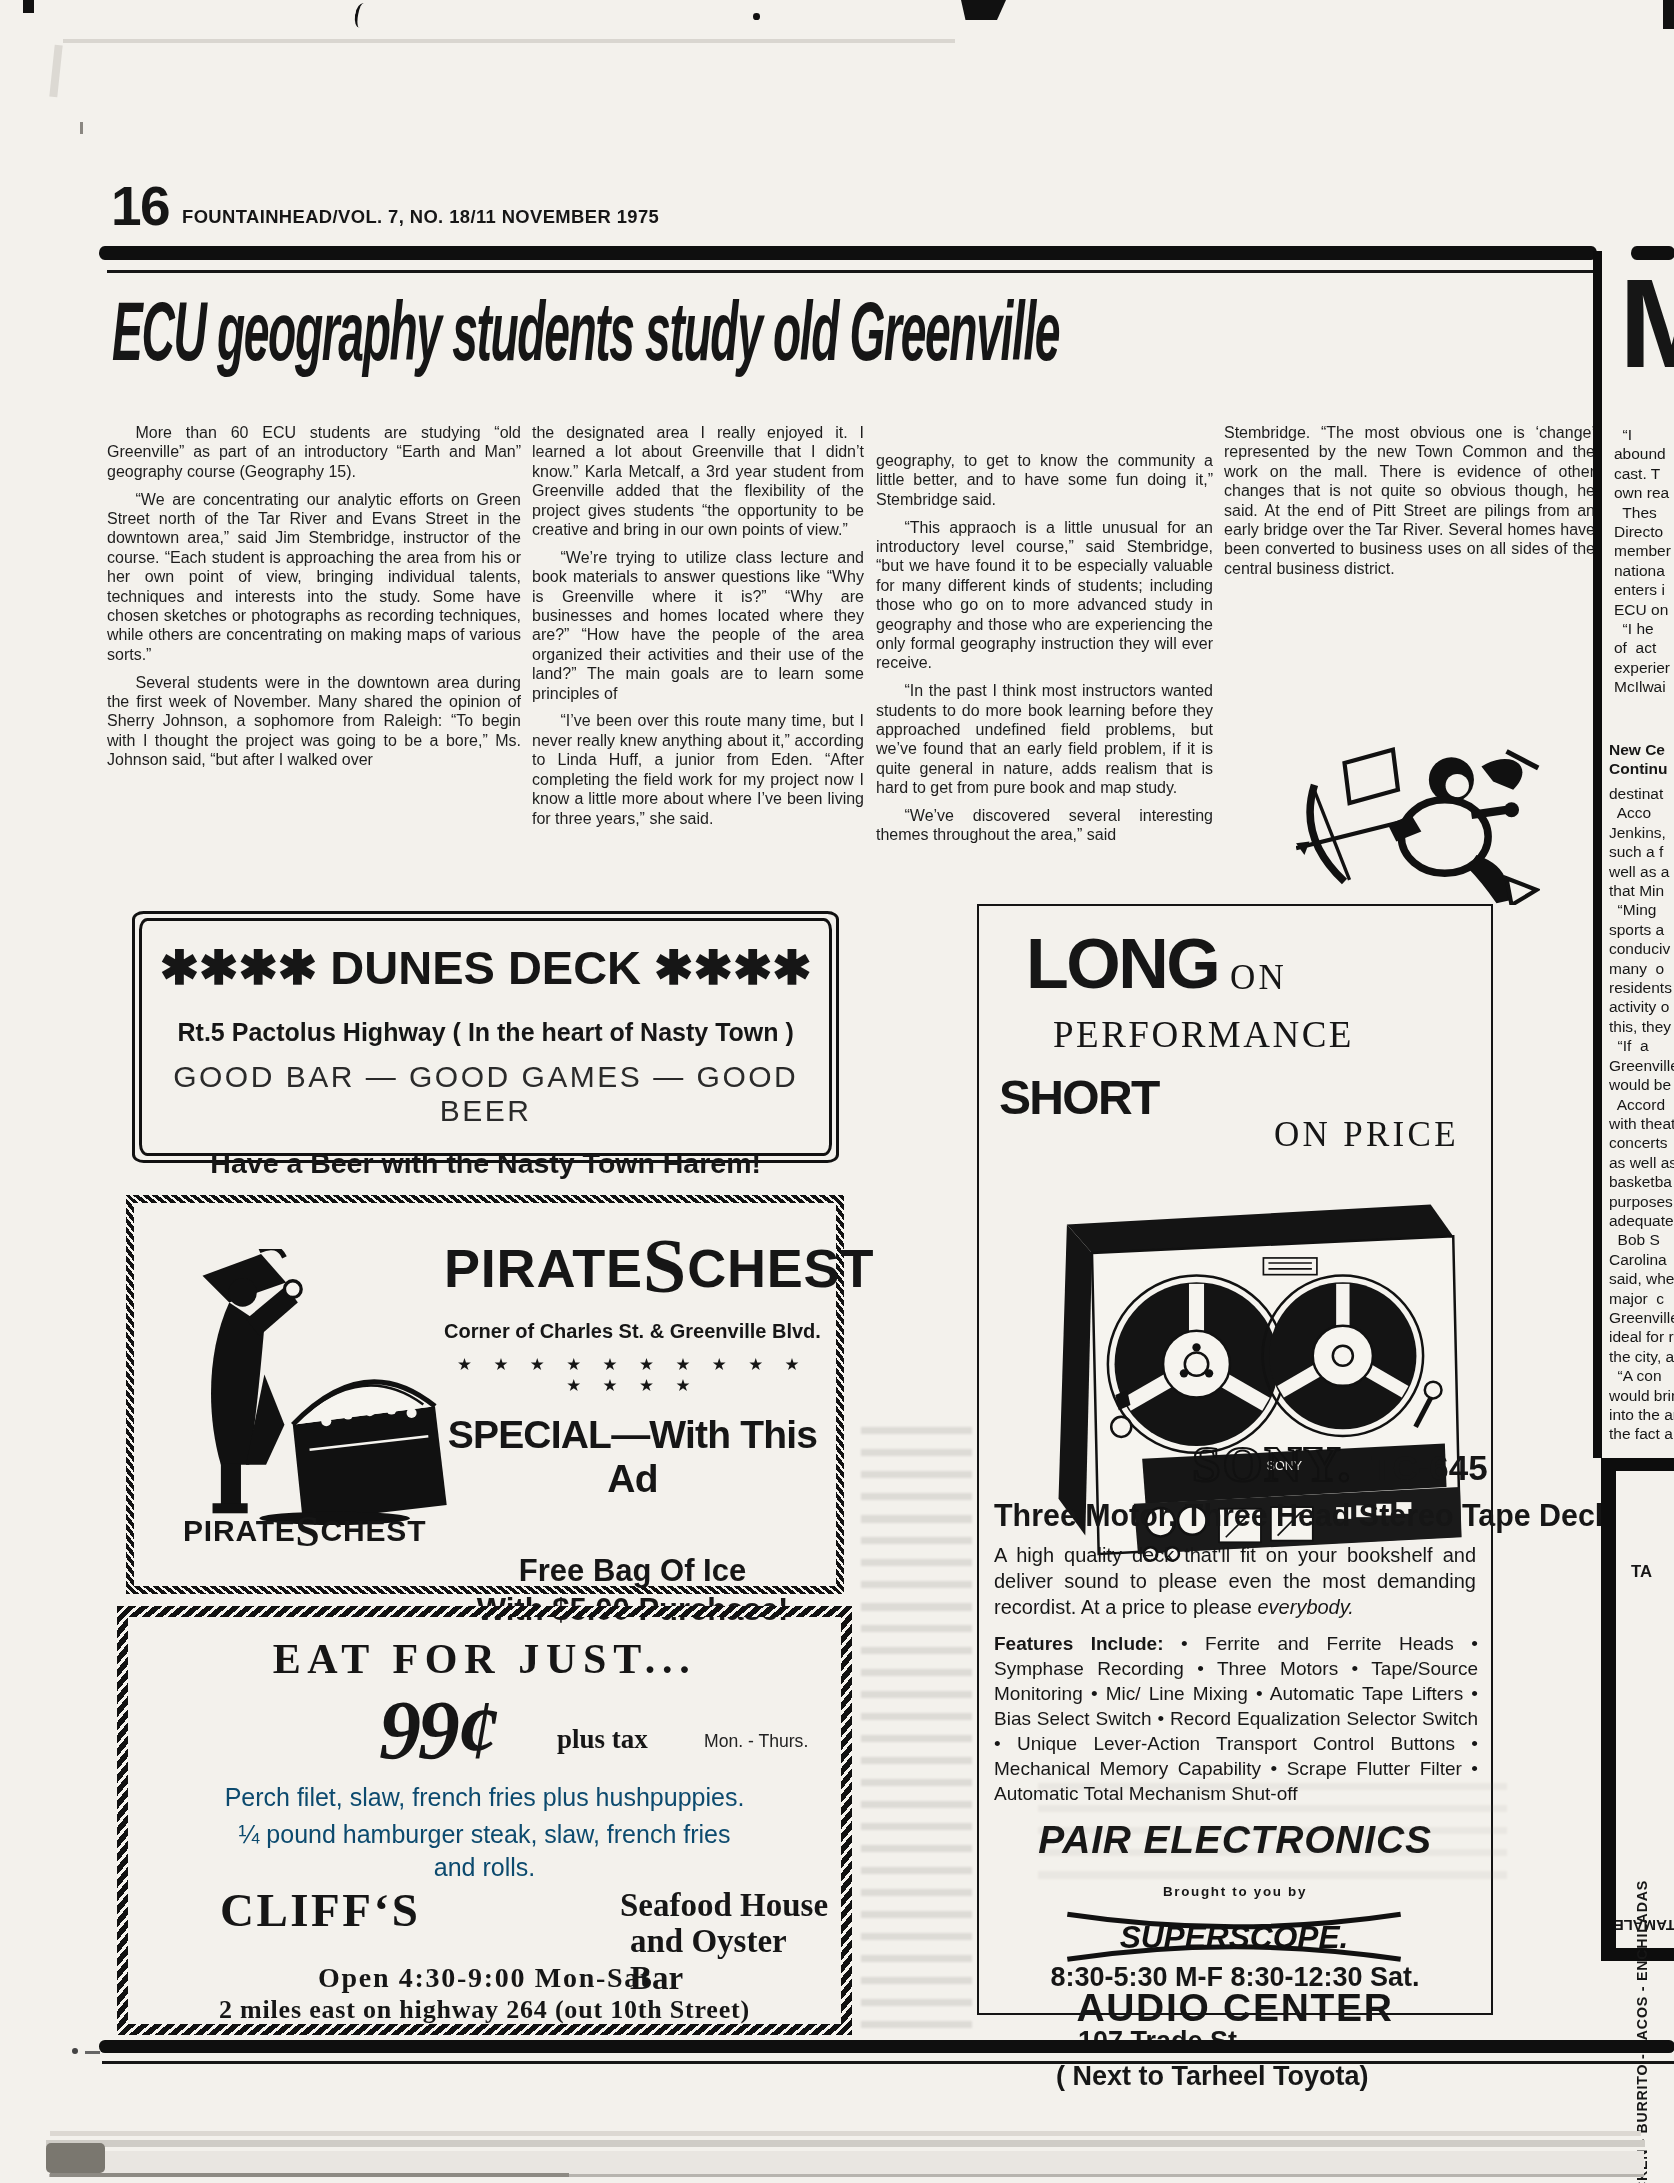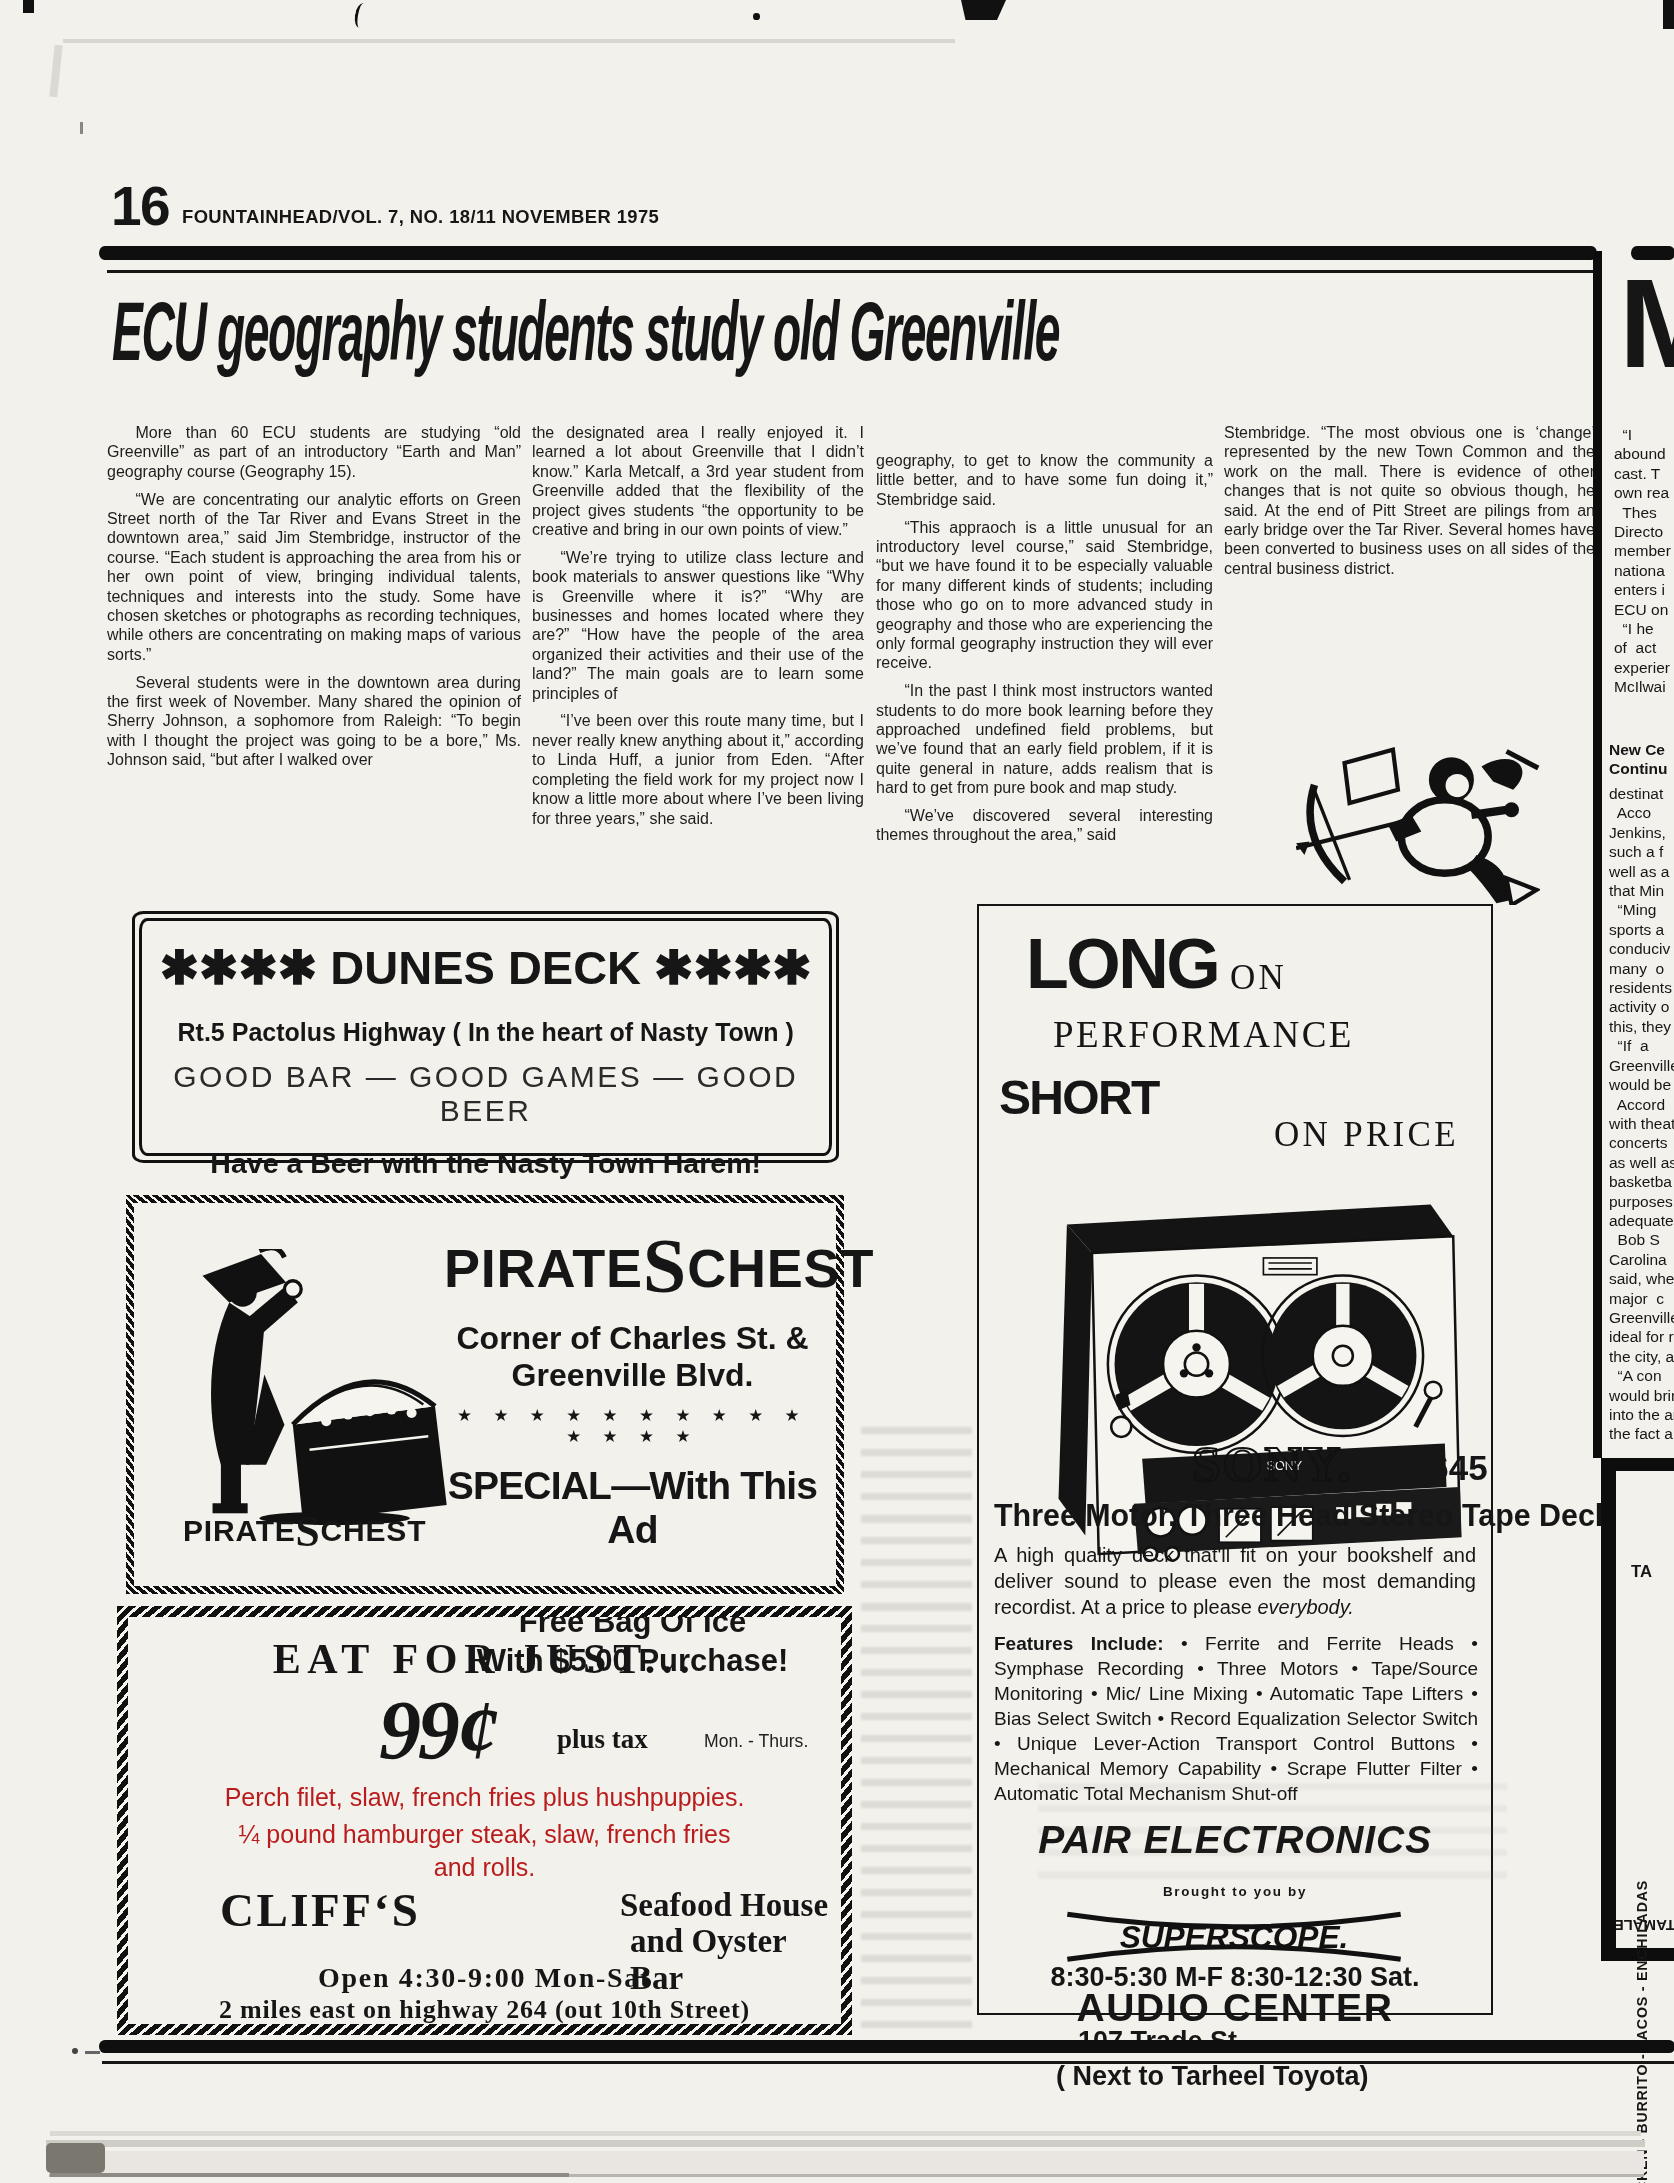--- a/index.html
+++ b/index.html
@@ -35,34 +35,34 @@
   .dunes-title{font-size:47px;font-weight:800;letter-spacing:0;}
   .dunes-l1{font-size:25px;font-weight:800;}
   .dunes-l2{font-size:30px;font-weight:400;letter-spacing:2.5px;color:#2a2a2a;}
   .dunes-l3{font-size:28.5px;font-weight:800;}
 
   
   .pirates{border:8.4px solid #111;
            border-image:repeating-linear-gradient(45deg,#111 0 4.2px,#f6f4ef 4.2px 6.7px) 10;}
   .p-name{font-weight:800;letter-spacing:0.8px;white-space:nowrap;}
   .p-name .bigS{font-size:1.45em;vertical-align:-5px;font-family:"Liberation Serif",serif;}
-  .p-addr{font-size:32px;font-weight:800;}
+  .p-addr{font-size:20px;font-weight:800;}
   .p-stars{font-size:16.7px;letter-spacing:8.4px;}
   .p-special{font-size:39px;font-weight:800;letter-spacing:-0.8px;}
   .p-offer{font-size:31px;font-weight:800;}
 
   
   .cliffs{border:11px solid #111;
           border-image:repeating-linear-gradient(135deg,#111 0 5.9px,#f6f4ef 5.9px 9.2px) 13;
           font-family:"Liberation Serif",serif;}
   .c-head{font-size:42px;font-weight:800;letter-spacing:6.7px;}
   .c-price{font-size:84px;font-weight:800;font-style:italic;letter-spacing:-3.3px;}
   .c-plustax{font-size:27px;font-weight:800;}
   .c-days{font-size:17.6px;font-family:"Liberation Sans",sans-serif;color:#222;}
-  .c-menu{font-size:25px;font-family:"Liberation Sans",sans-serif;color:#b91c1c;}
+  .c-menu{font-size:25px;font-family:"Liberation Sans",sans-serif;color:#0c4a6e;}
   .c-name{font-size:47px;font-weight:800;letter-spacing:2.5px;}
   .c-type{font-size:33px;font-weight:800;}
   .c-hours{font-size:28px;font-weight:800;letter-spacing:1.7px;}
   .c-dir{font-size:26px;font-weight:800;letter-spacing:0.8px;}
 
   
   .sony{border:2.5px solid #141414;background:transparent;}
   .s-long{font-size:70px;font-weight:900;letter-spacing:-2.5px;}
   .s-on{font-family:"Liberation Serif",serif;font-size:35px;letter-spacing:3.3px;}
   .s-perf{font-family:"Liberation Serif",serif;font-size:37px;letter-spacing:2.5px;}

